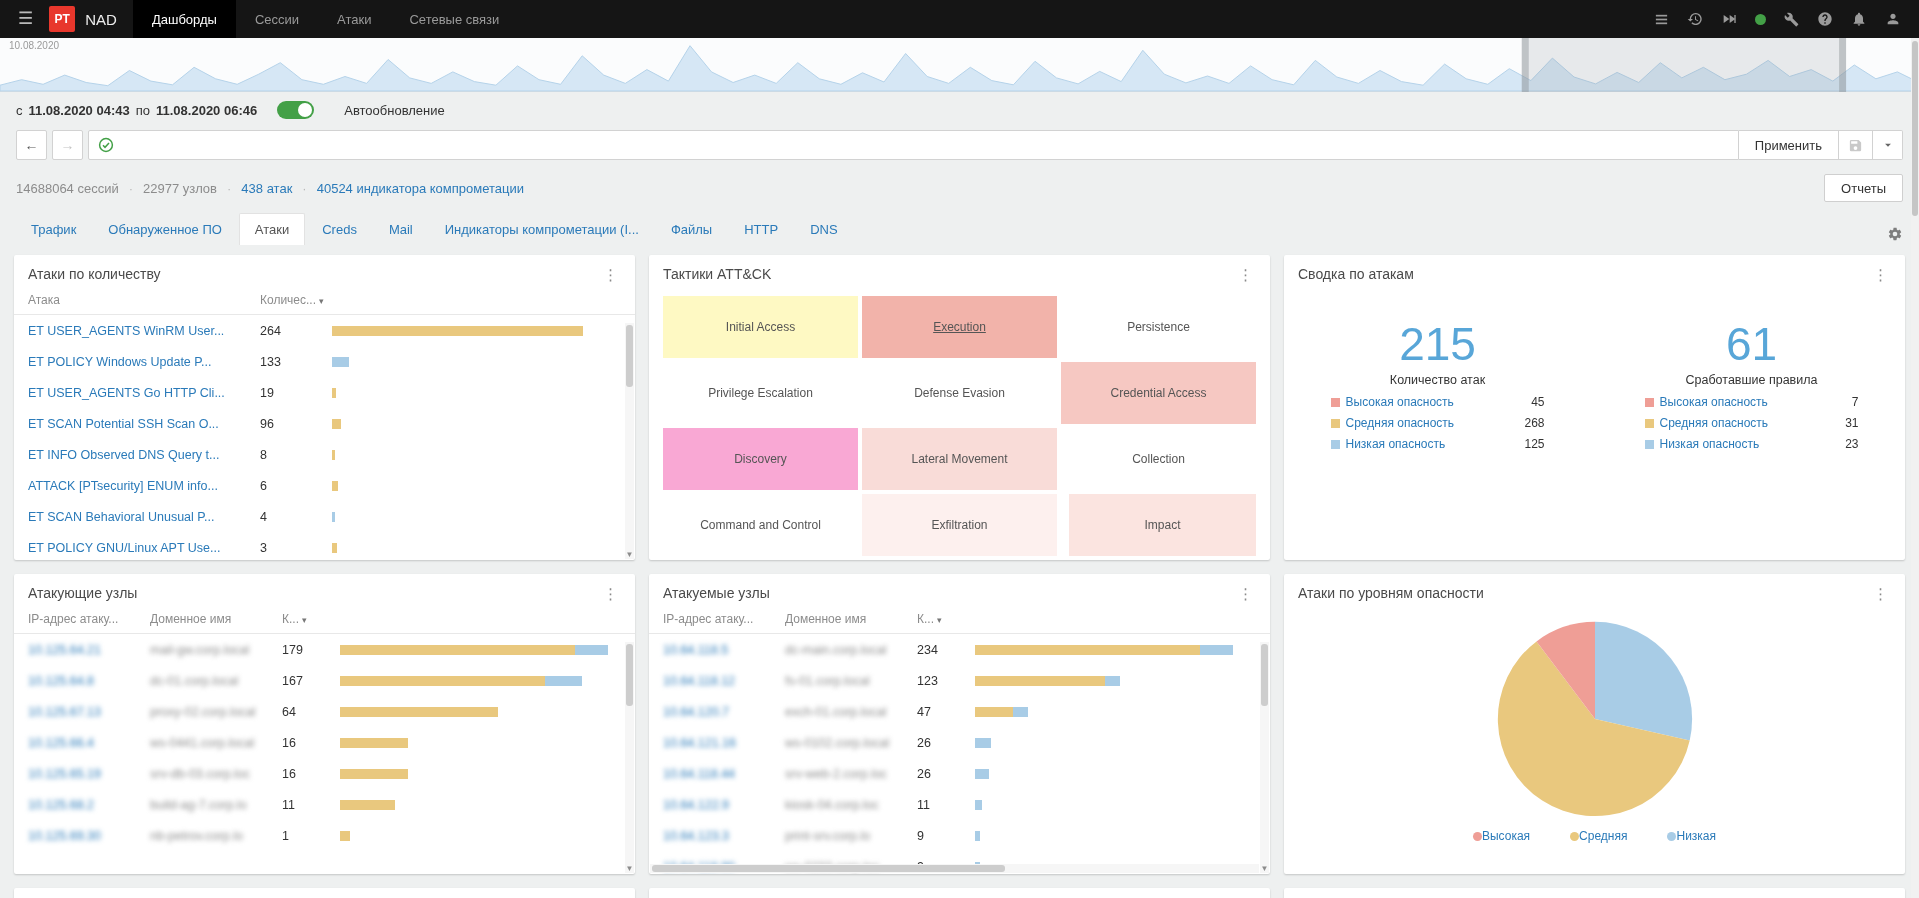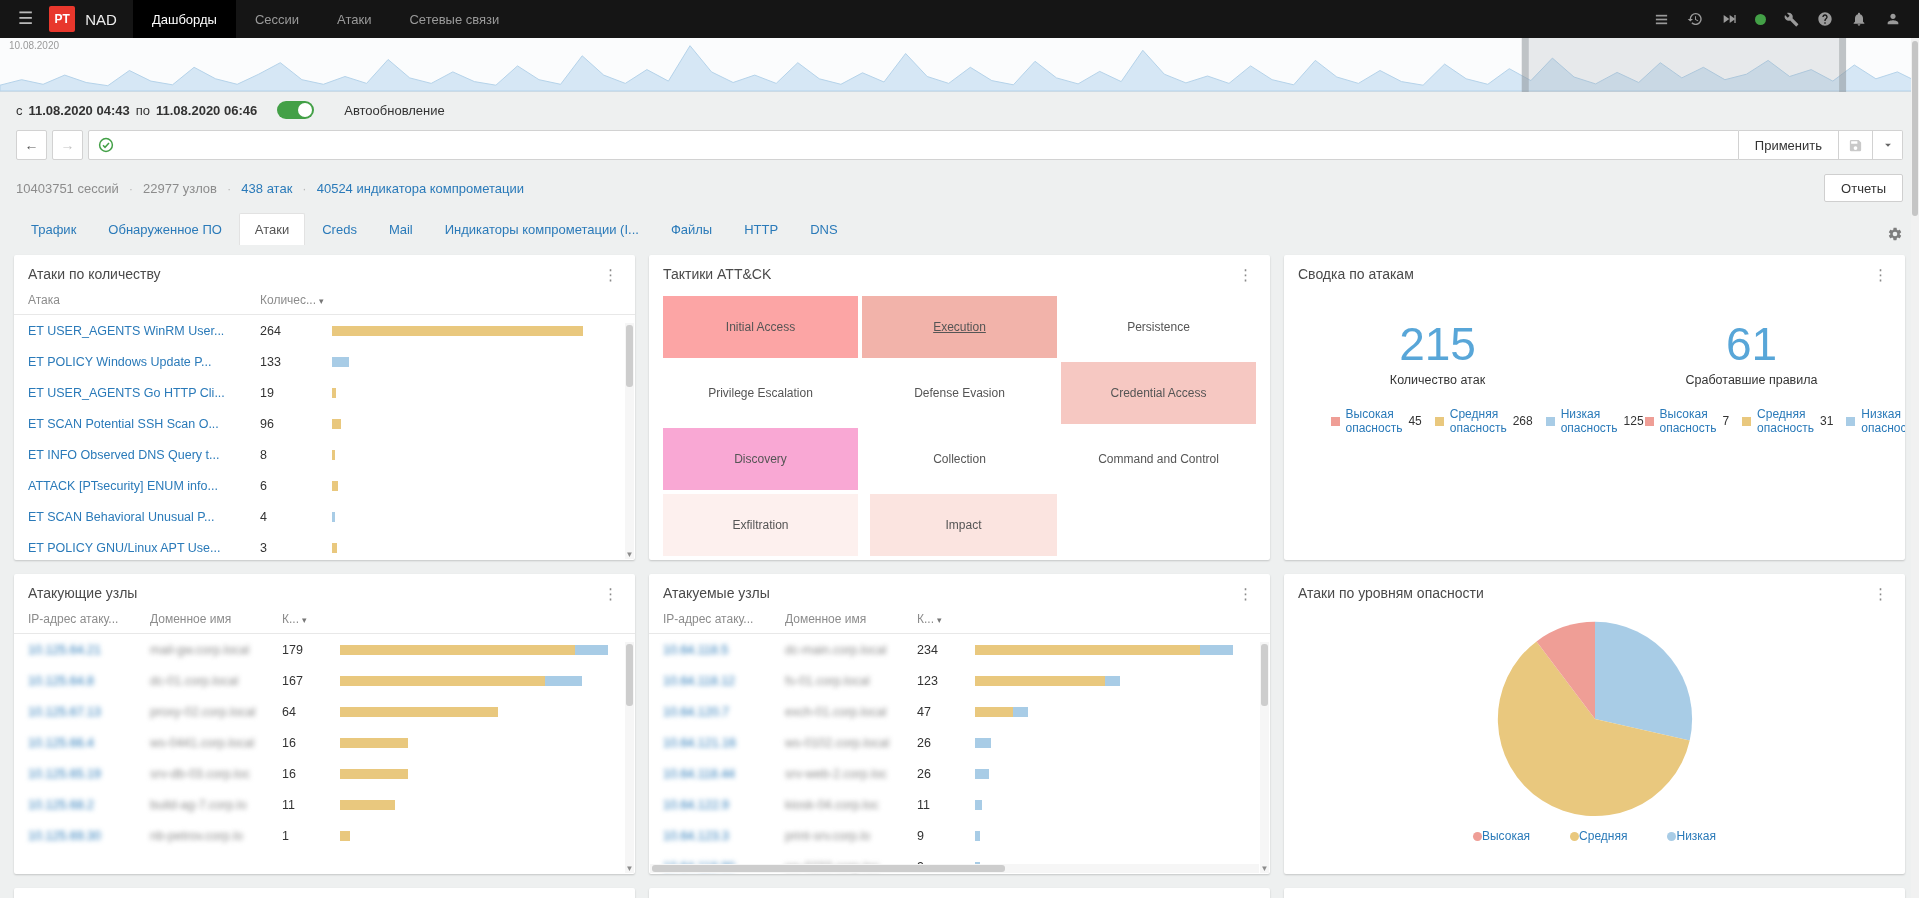--- a/index.html
+++ b/index.html
@@ -95,21 +95,21 @@
   
   .tactics-grid{display:grid;grid-template-columns:1fr 1fr 1fr;gap:4px;padding:6px 14px 14px}
   .tactic{height:62px;display:flex;align-items:center;justify-content:center;text-align:center;
     font-size:12px;color:#555;padding:4px 14px;cursor:pointer}
 
   
   .summary-body{display:flex;justify-content:center;gap:100px;padding-top:30px}
   .metric{width:214px}
   .metric-value{font-size:46px;color:#58a6d8;text-align:center;line-height:1.05}
   .metric-caption{font-size:12.5px;color:#333;text-align:center;margin-top:5px}
-  .legend{margin-top:20px;display:flex;gap:13px;font-size:12px}
+  .legend{margin-top:8px;display:flex;flex-direction:column;gap:7px;font-size:12px}
   .legend-row{display:flex;align-items:center;gap:6px}
   .legend-swatch{width:9px;height:9px;flex:none}
   .legend-label{color:#2a7ab9;flex:1;cursor:pointer}
   .legend-value{color:#333}
 
   
   .pie-wrap{display:flex;justify-content:center;padding-top:8px}
   .pie-legend{display:flex;justify-content:center;gap:40px;margin-top:8px;font-size:12px}
   .pl-item{display:flex;align-items:center;}
   .pl-dot{width:9px;height:9px;border-radius:50%}
@@ -212,21 +212,21 @@
     </div>
   <div class="caret-btn">
       <svg width="14" height="14" viewBox="0 0 24 24" fill="#666">
         <path d="M7 10l5 5 5-5z"></path>
       </svg>
     </div>
 </div>
 
 <div class="stats-row">
   <div class="stats-list" id="stats-items">
-      <span class="stat-item">10403751 сессий</span>
+      <span class="stat-item">14688064 сессий</span>
       <span class="stat-sep">·</span>
       <span class="stat-item">22977 узлов</span>
       <span class="stat-sep">·</span>
       <span class="stat-item link">438 атак</span>
       <span class="stat-sep">·</span>
       <span class="stat-item link">40524 индикатора компрометации</span>
     </div>
   <button class="reports-btn">Отчеты</button>
 </div>
 
@@ -322,27 +322,28 @@
         <div class="varrow">▼</div>
       </div>
   </section>
 
   <section class="card">
     <div class="card-head">
       <span class="card-title">Тактики ATT&amp;CK</span>
       <span class="kebab">⋮</span>
     </div>
     <div class="tactics-grid" id="tactics-grid">
-        <div class="tactic" style="background: #fca5a5;">Initial Access</div>
+        <div class="tactic" style="background: #fef9c3;">Initial Access</div>
         <div class="tactic" style="background: rgb(242, 179, 170); text-decoration: underline;">Execution</div>
         <div class="tactic" style="background: rgb(255, 255, 255);">Persistence</div>
         <div class="tactic" style="background: rgb(255, 255, 255);">Privilege Escalation</div>
         <div class="tactic" style="background: rgb(255, 255, 255);">Defense Evasion</div>
         <div class="tactic" style="background: rgb(246, 200, 194);">Credential Access</div>
         <div class="tactic" style="background: #f9a8d4;">Discovery</div>
+        <div class="tactic" style="background: rgb(249, 220, 216);">Lateral Movement</div>
         <div class="tactic" style="background: rgb(255, 255, 255);">Collection</div>
         <div class="tactic" style="background: rgb(255, 255, 255);">Command and Control</div>
         <div class="tactic" style="background: rgb(253, 240, 238);">Exfiltration</div>
         <div class="tactic" style="background: rgb(251, 228, 224); margin-left: 8px;">Impact</div>
       </div>
   </section>
 
   <section class="card">
     <div class="card-head">
       <span class="card-title">Сводка по атакам</span>

